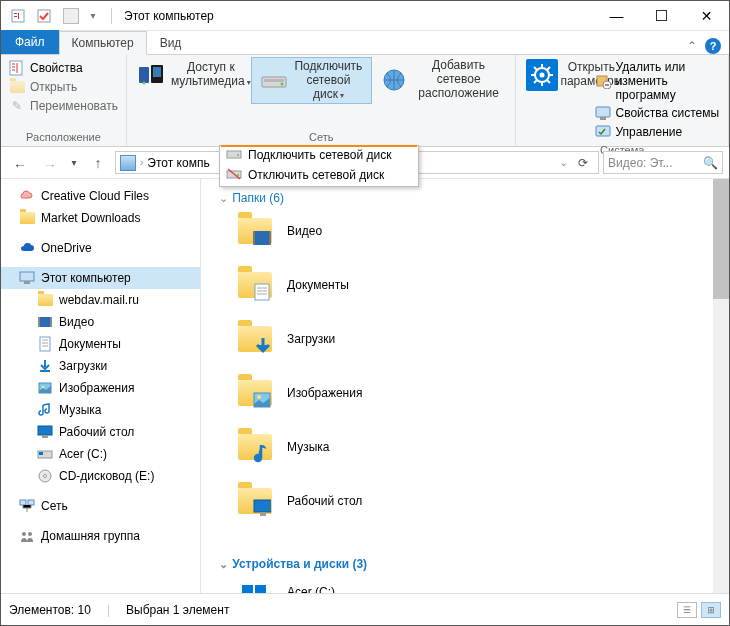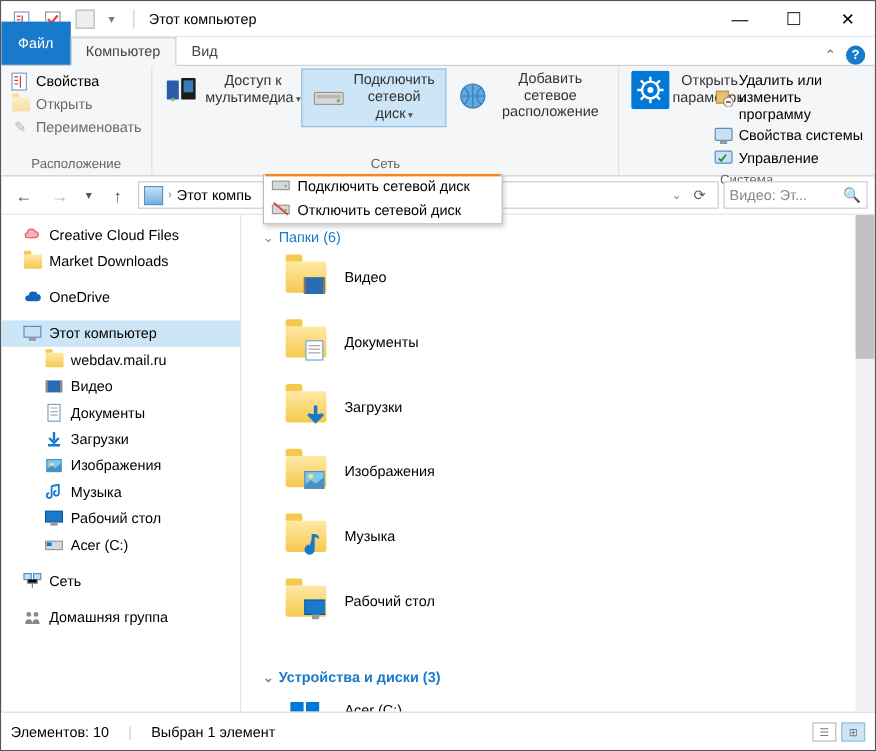--- a/index.html
+++ b/index.html
@@ -10,21 +10,21 @@
 .qat { display: flex; align-items: center; gap: 4px; padding: 0 6px; }
 .qat-icon { width: 22px; height: 22px; display: flex; align-items: center; justify-content: center; }
 .title-icon { width: 16px; height: 16px; background: #eee; border: 1px solid #bbb; margin: 0 4px; }
 .title-text { padding-left: 6px; color: #000; }
 .title-sep { width: 1px; height: 16px; background: #ccc; margin: 0 6px; }
 .win-controls { margin-left: auto; display: flex; }
 .win-btn { width: 45px; height: 29px; display: flex; align-items: center; justify-content: center; font-size: 14px; }
 
 
 .tabs { height: 24px; display: flex; align-items: flex-end; background: #fff; border-bottom: 1px solid #d0d0d0; position: relative; }
-.tab-file { background: #1979ca; color: #fff; padding: 4px 14px; height: 36px; display: flex; align-items: center; }
+.tab-file { background: #1979ca; color: #fff; padding: 4px 14px; height: 24px; display: flex; align-items: center; }
 .tab { padding: 4px 12px; height: 24px; display: flex; align-items: center; color: #444; border: 1px solid transparent; border-bottom: none; }
 .tab.active { background: #f5f6f7; border: 1px solid #d0d0d0; border-bottom: 1px solid #f5f6f7; margin-bottom: -1px; }
 .tabs-right { margin-left: auto; display: flex; align-items: center; gap: 8px; padding-right: 8px; }
 .chevron-up { color: #777; }
 .help-icon { width: 16px; height: 16px; border-radius: 50%; background: #1979ca; color: #fff; display: flex; align-items: center; justify-content: center; font-size: 11px; font-weight: bold; }
 
 
 .ribbon { background: #f5f6f7; border-bottom: 1px solid #d0d0d0; display: flex; height: 92px; }
 .group { border-right: 1px solid #e0e0e0; padding: 2px 4px; display: flex; flex-direction: column; }
 .group-body { flex: 1; display: flex; align-items: flex-start; }
@@ -392,20 +392,29 @@
       </div>
     <div class="tree-item sub">
         <span class="tic">
           <svg width="16" height="16">
             <rect x="1" y="5" width="14" height="7" fill="#d8d8d8" stroke="#999"></rect>
             <rect x="2" y="6" width="4" height="3" fill="#0078d7"></rect>
           </svg>
         </span>
         <span>Acer (C:)</span>
       </div>
+    <div class="tree-item sub">
+        <span class="tic">
+          <svg width="16" height="16">
+            <circle cx="8" cy="8" r="6" fill="#e8e8e8" stroke="#999"></circle>
+            <circle cx="8" cy="8" r="1.5" fill="#fff" stroke="#999"></circle>
+          </svg>
+        </span>
+        <span>CD-дисковод (E:)</span>
+      </div>
     <div class="tree-sep"></div>
     <div class="tree-item">
         <span class="tic">
           <svg width="16" height="16">
             <rect x="1" y="2" width="6" height="5" fill="#c8e0f4" stroke="#5a8fc0"></rect>
             <rect x="9" y="2" width="6" height="5" fill="#c8e0f4" stroke="#5a8fc0"></rect>
             <path d="M4 7v3h8V7M8 10v4" stroke="#888"></path>
           </svg>
         </span>
         <span>Сеть</span>

